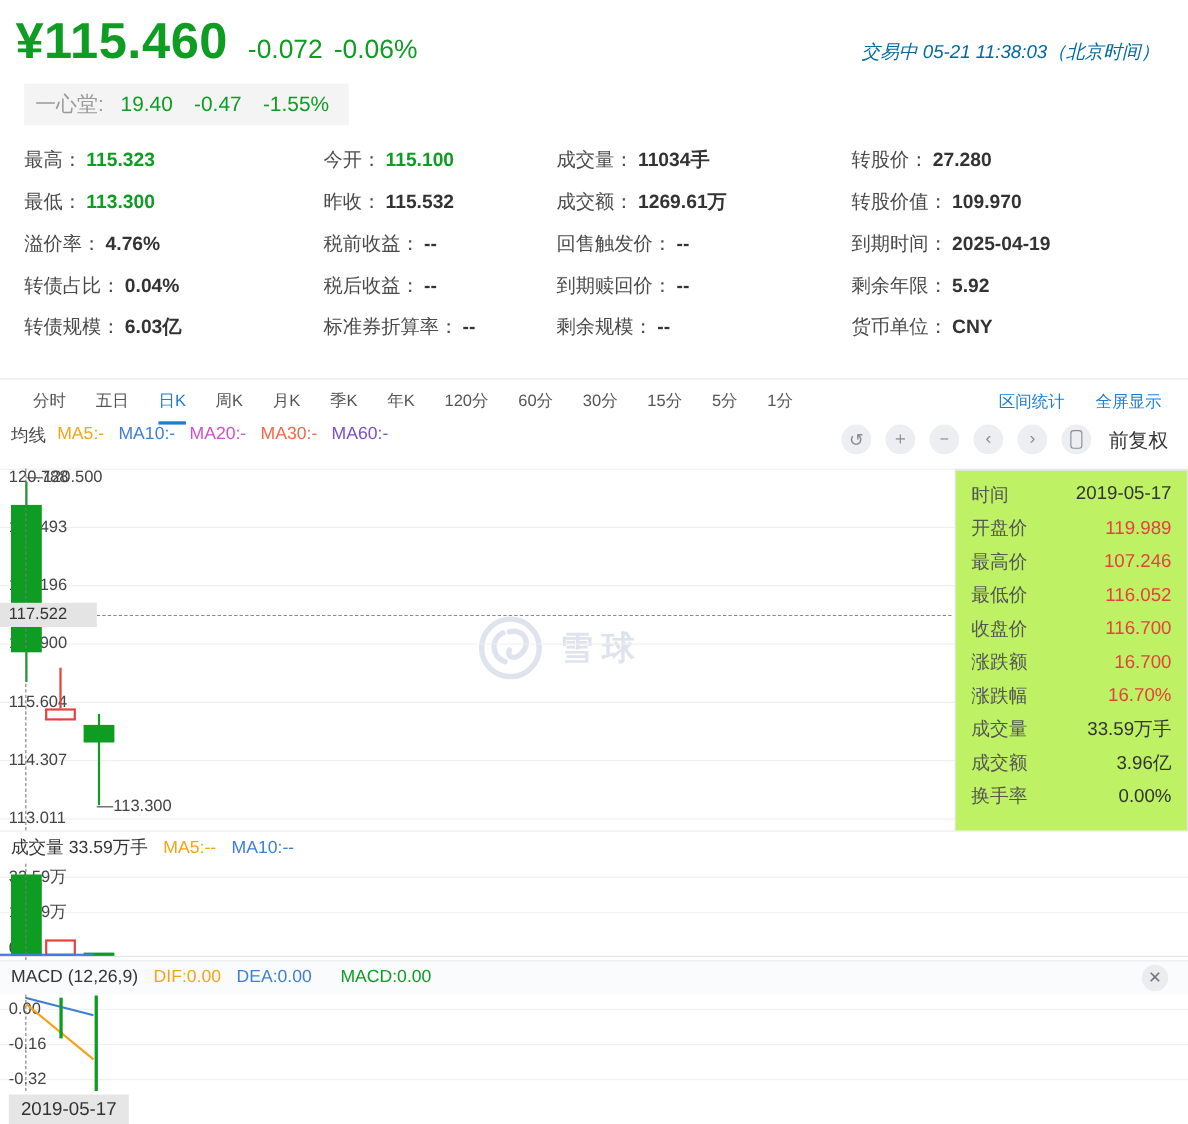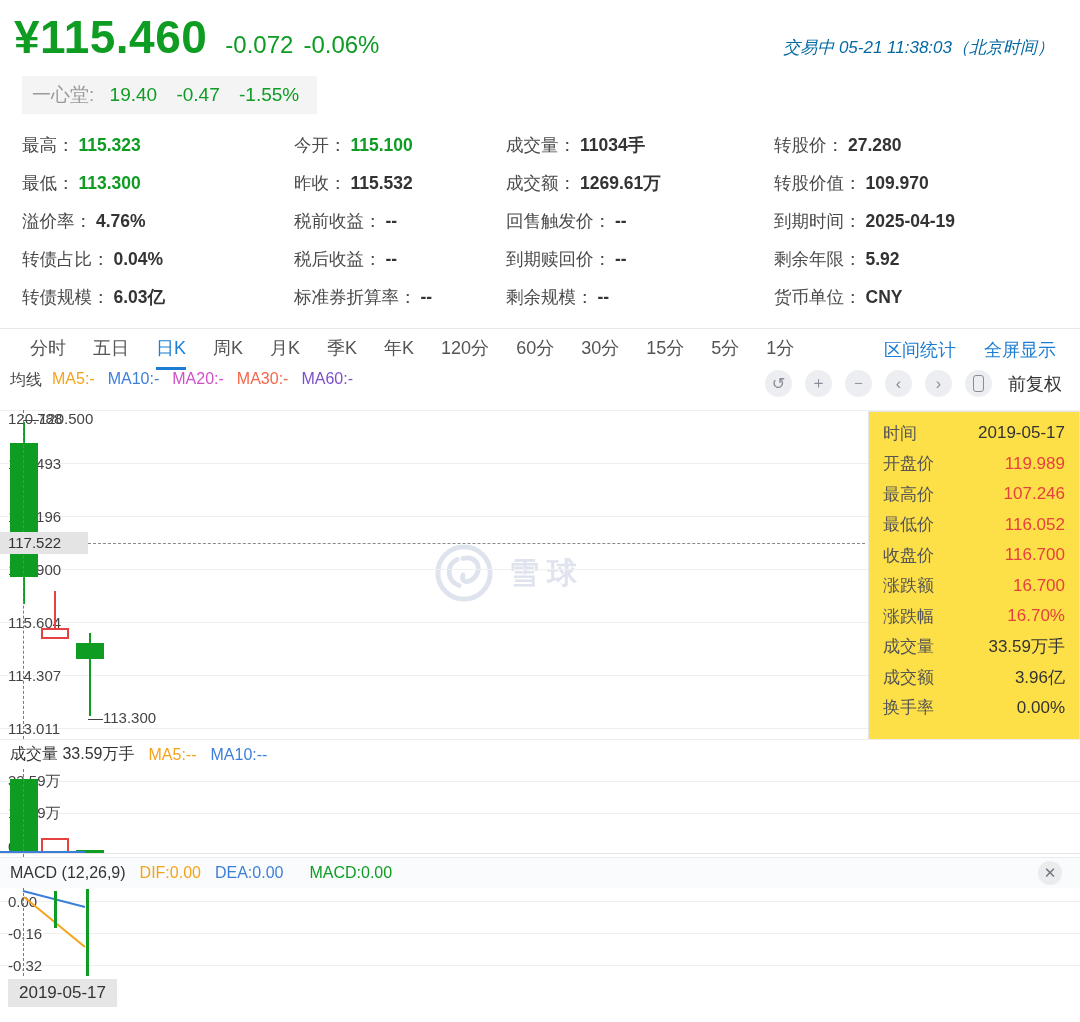--- a/index.html
+++ b/index.html
@@ -20,22 +20,22 @@
   .pill .v { color:#0e9c23; margin-right:14px; }
   .pill .v:last-child { margin-right:0; }
 
   .stats { display:grid; grid-template-columns:272px 212px 268px auto; padding-left:8px; margin-top:12px; }
   .stat-cell { height:38px; display:flex; align-items:center; font-size:17.5px; }
   .stat-cell .lbl { color:#4a4a4a; }
   .stat-cell .val { font-weight:bold; color:#333; margin-left:4px; }
   .stat-cell .val.green { color:#0e9c23; }
 
   
-  .tabs { display:flex; align-items:stretch; border-top:1px solid #e8e8e8; margin-top:12px;
-          height:42px; font-size:18px; color:#555; padding:0 24px 0 30px; }
+  .tabs { display:flex; align-items:stretch; border-top:1px solid #e8e8e8; margin-top:28px;
+          height:42px; font-size:15px; color:#555; padding:0 24px 0 30px; }
   .tab { display:flex; align-items:center; margin-right:27px; border-bottom:3px solid transparent; cursor:default; }
   .tab.active { color:#1d7dd3; border-bottom-color:#1d7dd3; }
   .tab-actions { margin-left:auto; display:flex; align-items:center; }
   .tab-action { color:#1d7dd3; margin-left:28px; }
 
   
   .ma-row { display:flex; align-items:flex-start; height:36px; padding:0 18px 0 10px; font-size:16px; }
   .ma-prefix { color:#4a4a4a; margin-right:10px; }
   .ma-item { margin-right:13px; }
   .toolbar { margin-left:auto; display:flex; align-items:center; }
@@ -63,21 +63,21 @@
   .candle .body { position:absolute; left:0; right:0; }
   .crosshair-v { position:absolute; width:0; border-left:1px dashed #7a7a7a; }
   .crosshair-h { position:absolute; height:0; border-top:1px dashed #8a8a8a; }
   .price-tag { position:absolute; left:0; width:88px; height:22px; background:#e4e4e4; color:#333;
                font-size:15px; line-height:22px; padding-left:8px; }
   .annot { position:absolute; transform:translateY(-50%); font-size:15px; color:#444; white-space:nowrap; }
 
   .watermark { position:absolute; left:433px; top:136px; display:flex; align-items:center; }
   .wm-text { font-size:30px; color:#dfe3ee; letter-spacing:8px; margin-left:14px; font-weight:bold; }
 
-  .tooltip { position:absolute; top:5px; right:0; width:212px; height:400px; background:#fde047;
+  .tooltip { position:absolute; top:5px; right:0; width:212px; height:400px; background:#bef264;
              border:1px solid #e4e6ea; padding:6px 14px; z-index:5; }
   .tt-row { display:flex; justify-content:space-between; align-items:center; height:30.5px; font-size:17px; }
   .tt-row .l { color:#555; }
   .tt-row .r { color:#333; }
   .tt-row .r.red { color:#e5413e; }
 
   .vbar { position:absolute; }
   .close-btn { position:absolute; right:18px; top:3px; width:24px; height:24px; border-radius:50%;
                background:#ebecee; color:#6f7680; display:flex; align-items:center; justify-content:center; font-size:15px; }
 

